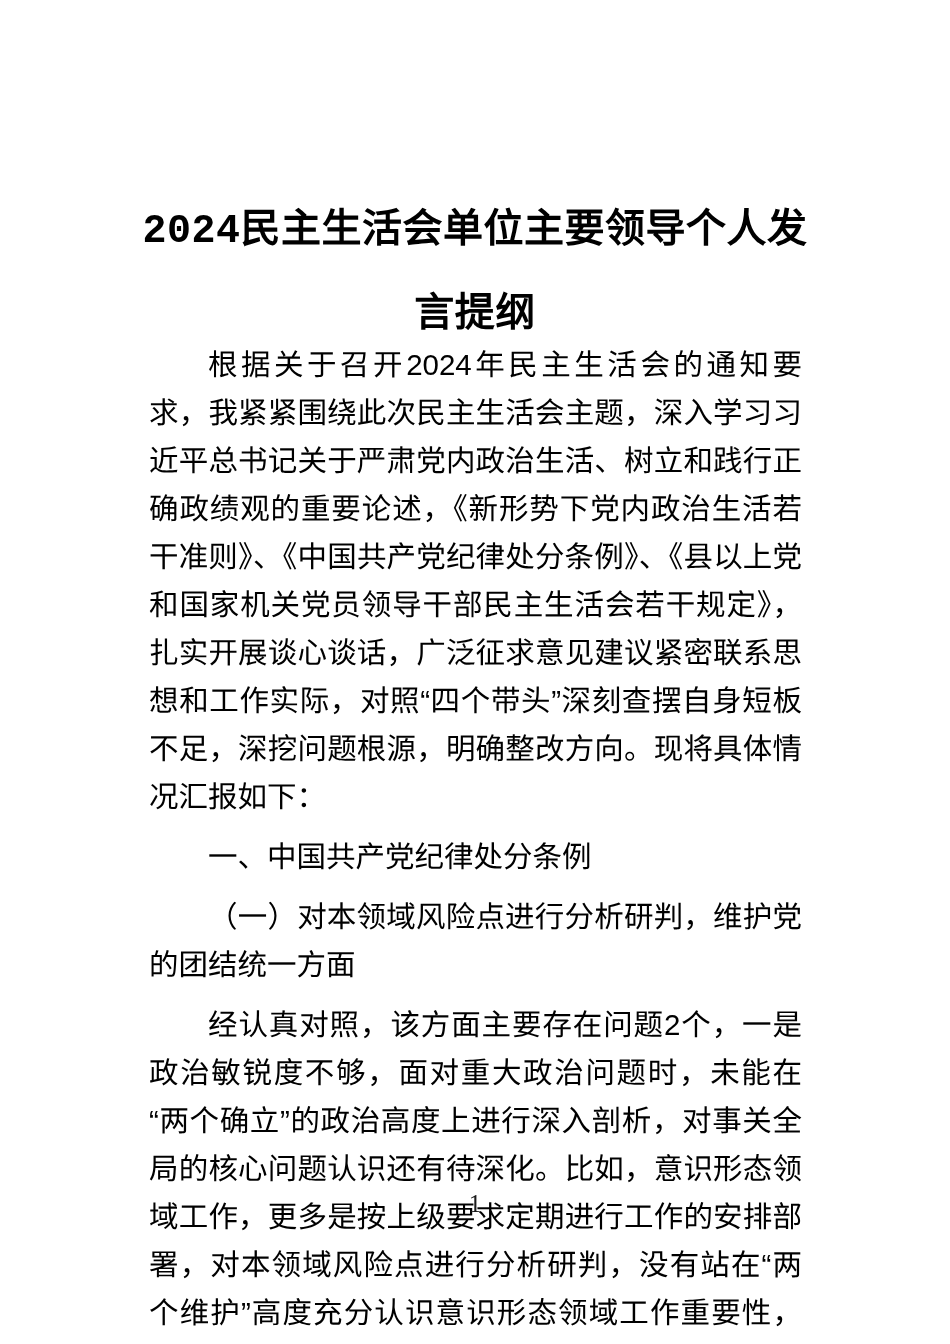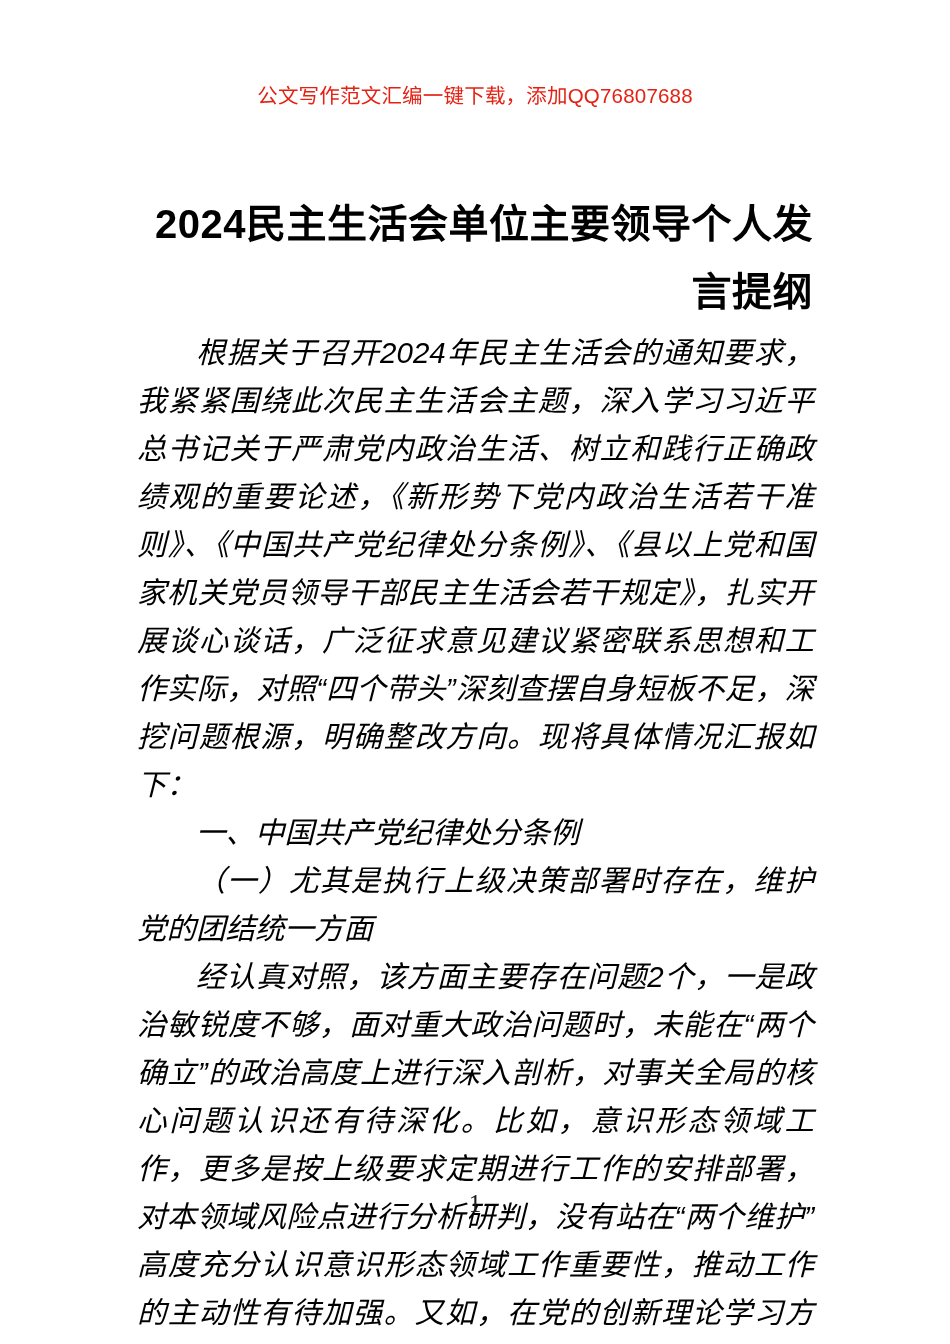--- a/index.html
+++ b/index.html
@@ -34,77 +34,75 @@
     white-space: nowrap;
     font-family: "Liberation Sans", "DejaVu Sans", sans-serif;
   }
 
   
   .doc-title {
     position: absolute;
     top: 163px;
     left: 137px;
     width: 676px;
-    text-align: right;
+    text-align: center;
     font-size: 40px;
-    line-height: 68px;
+    line-height: 84px;
     font-weight: 700;
     color: #000000;
     letter-spacing: 0.5px;
-    font-family: Liberation Sans, sans-serif;
+    font-family: Liberation Mono, monospace;
   }
 
   
   .body-block {
     position: absolute;
     top: 329px;
     left: 137px;
     width: 677px;
     color: #000000;
     font-size: 29.5px;
     line-height: 48px;
     text-align: justify;
     text-justify: inter-ideograph;
     letter-spacing: 0px;
     font-family: "Liberation Sans", "DejaVu Sans", sans-serif;
   }
 
   .body-block p {
-    margin: 0;
+    margin: 12px;
     padding: 0;
     text-indent: 2em;
     text-align: justify;
     text-justify: inter-ideograph;
-    font-style: italic;
   }
 
   
   .page-number {
     position: absolute;
     top: 1188px;
     left: 0;
     width: 950px;
     text-align: center;
     font-family: "Liberation Serif", "DejaVu Serif", serif;
     font-size: 25px;
     line-height: 32px;
     color: #1a1a1a;
   }
 </style>
 </head>
 <body>
 
 <div class="page">
 
-  <div class="promo-header">公文写作范文汇编一键下载，添加QQ76807688</div>
 
   <h1 class="doc-title">2024民主生活会单位主要领导个人发言提纲</h1>
 
   <div class="body-block">
     <p>根据关于召开2024年民主生活会的通知要求，我紧紧围绕此次民主生活会主题，深入学习习近平总书记关于严肃党内政治生活、树立和践行正确政绩观的重要论述，《新形势下党内政治生活若干准则》、《中国共产党纪律处分条例》、《县以上党和国家机关党员领导干部民主生活会若干规定》，扎实开展谈心谈话，广泛征求意见建议紧密联系思想和工作实际，对照“四个带头”深刻查摆自身短板不足，深挖问题根源，明确整改方向。现将具体情况汇报如下：</p>
     <p>一、中国共产党纪律处分条例</p>
-    <p>（一）尤其是执行上级决策部署时存在，维护党的团结统一方面</p>
+    <p>（一）对本领域风险点进行分析研判，维护党的团结统一方面</p>
     <p>经认真对照，该方面主要存在问题2个，一是政治敏锐度不够，面对重大政治问题时，未能在“两个确立”的政治高度上进行深入剖析，对事关全局的核心问题认识还有待深化。比如，意识形态领域工作，更多是按上级要求定期进行工作的安排部署，对本领域风险点进行分析研判，没有站在“两个维护”高度充分认识意识形态领域工作重要性，推动工作的主动性有待加强。又如，在党的创新理论学习方面，学习方法较为单一，多以被动接受为主，缺乏主动思考和探索，未能形成系统全面的知识体系。二是在“全局思维”上有待加强，尤其是执行上级决策部署时存在“先易后难”的倾向，未能从战略全局的高度全面思考问题。比如，安排部署工作，对于分管领导强调的困难</p>
   </div>
 
   <div class="page-number">1</div>
 
 </div>
 
 </body></html>

